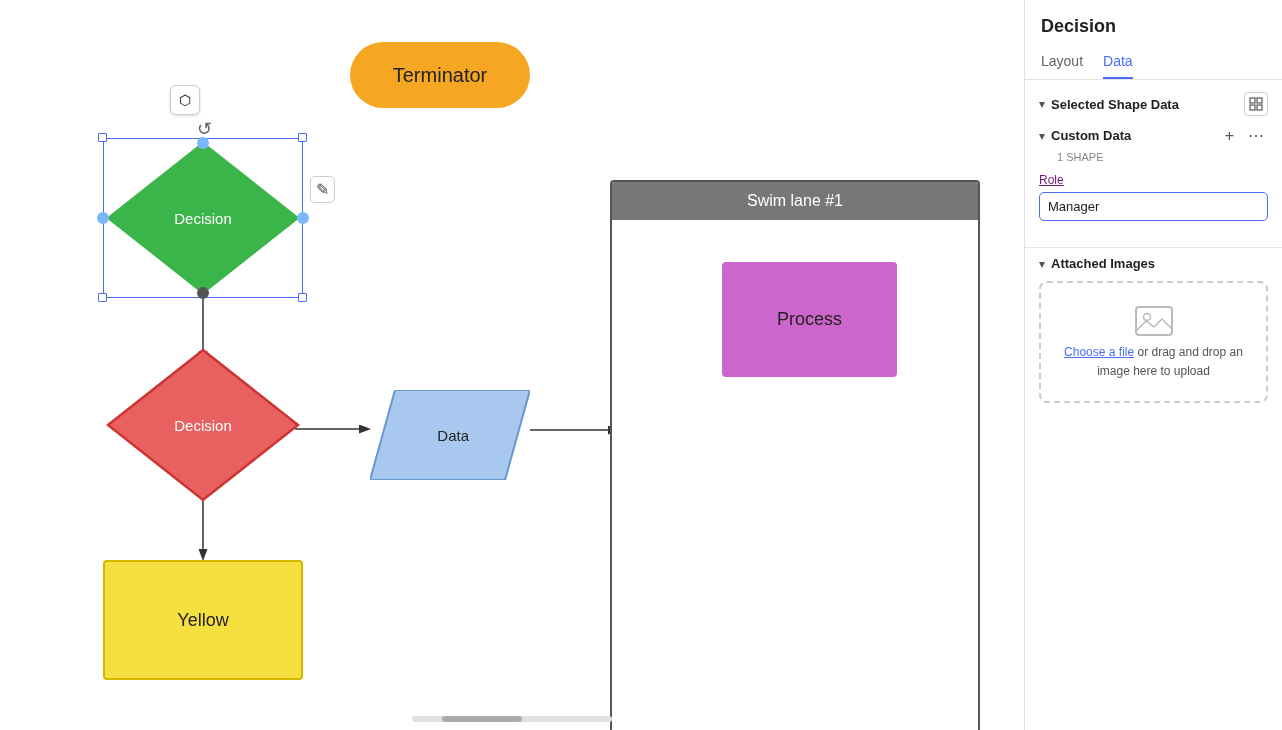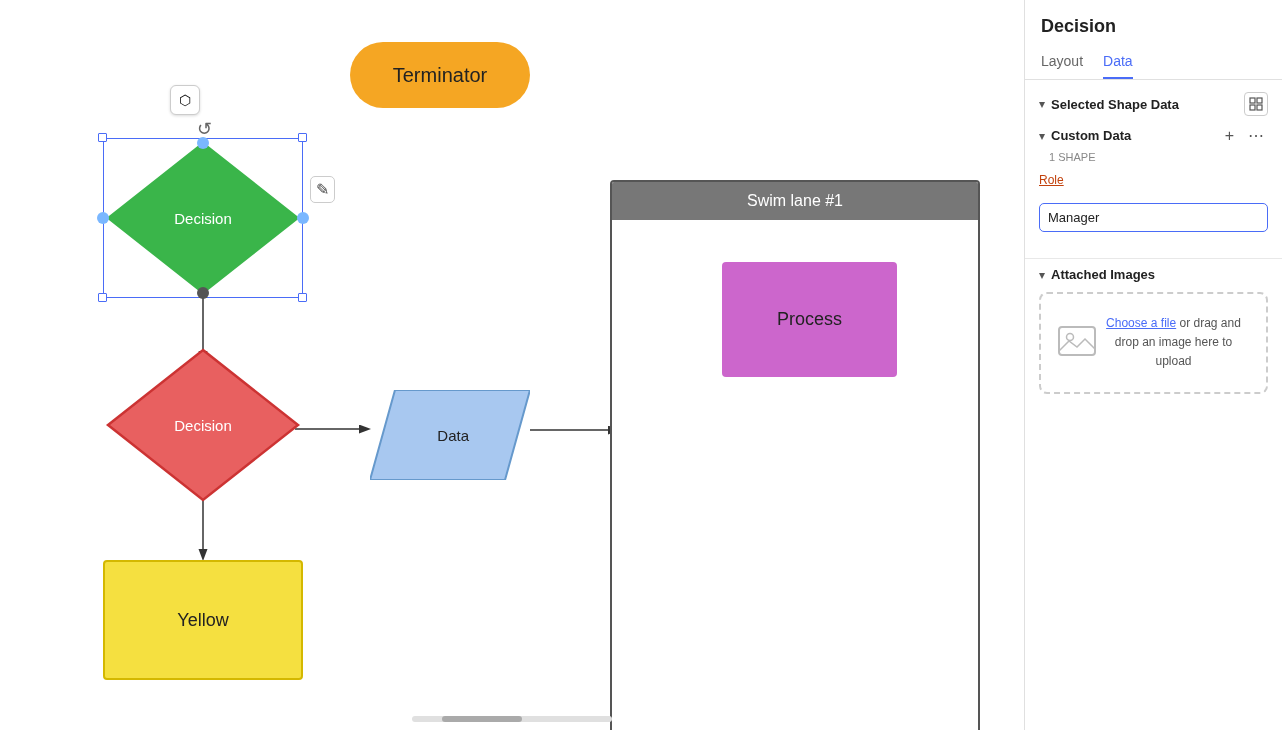--- a/index.html
+++ b/index.html
@@ -123,22 +123,22 @@
       align-items: center;
       gap: 6px;
     }
 
     
     .field-group {
       margin-bottom: 10px;
     }
     .field-label {
       font-size: 12px;
-      color: #c2410c;
-      margin-bottom: 16px;
+      color: #701a75;
+      margin-bottom: 5px;
       text-decoration: underline;
     }
     .field-input {
       width: 100%;
       border: 1.5px solid #4a6cf7;
       border-radius: 5px;
       padding: 6px 8px;
       font-size: 13px;
       outline: none;
       color: #222;
@@ -159,21 +159,21 @@
       display: flex;
       align-items: center;
       gap: 6px;
       margin-bottom: 10px;
     }
     .upload-zone {
       border: 2px dashed #ccc;
       border-radius: 8px;
       padding: 20px 16px;
       display: flex;
-      flex-direction: row;
+      flex-direction: column;
       align-items: center;
       gap: 0;
       cursor: pointer;
     }
     .upload-icon {
       color: #aaa;
     }
     .upload-text {
       font-size: 12px;
       color: #555;
@@ -525,21 +525,21 @@
     <div class="custom-data-header">
       <div class="custom-data-title-group">
         <span class="chevron-icon">▾</span>
         <span class="custom-data-title">Custom Data</span>
       </div>
       <div class="custom-data-actions">
         <button class="icon-btn">+</button>
         <button class="icon-btn">⋯</button>
       </div>
     </div>
-    <div style="font-size:11px; color:#888; margin-left: 10px; margin-bottom: 10px;">1 SHAPE</div>
+    <div style="font-size:11px; color:#888; margin-left: 18px; margin-bottom: 10px;">1 SHAPE</div>
 
     <div class="field-group">
       <div class="field-label">Role</div>
       <input class="field-input" type="text" value="Manager" style="">
     </div>
   </div>
 
   <div class="divider"></div>
 
   <div class="attached-images-section">

